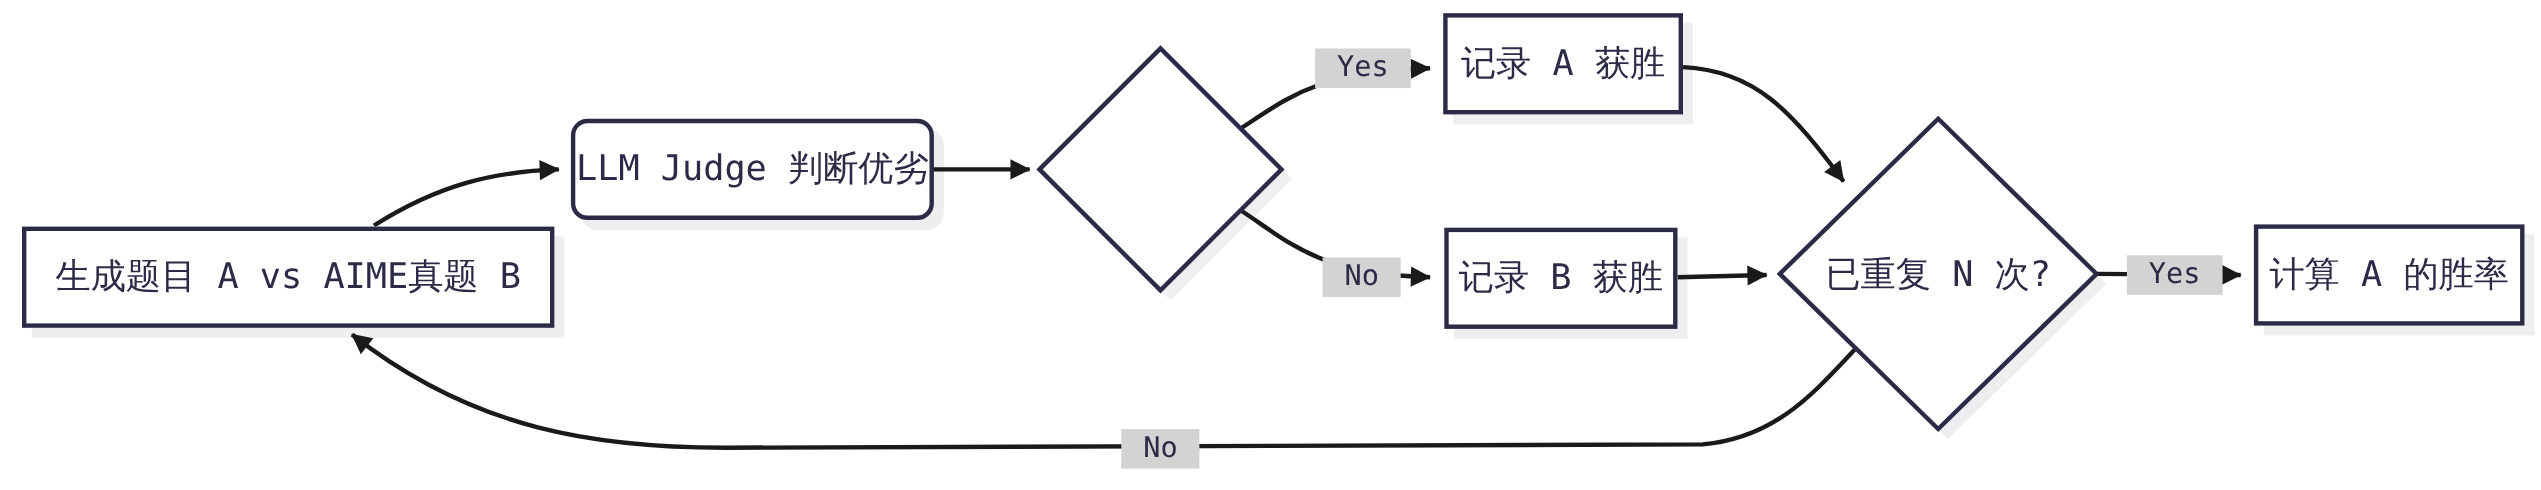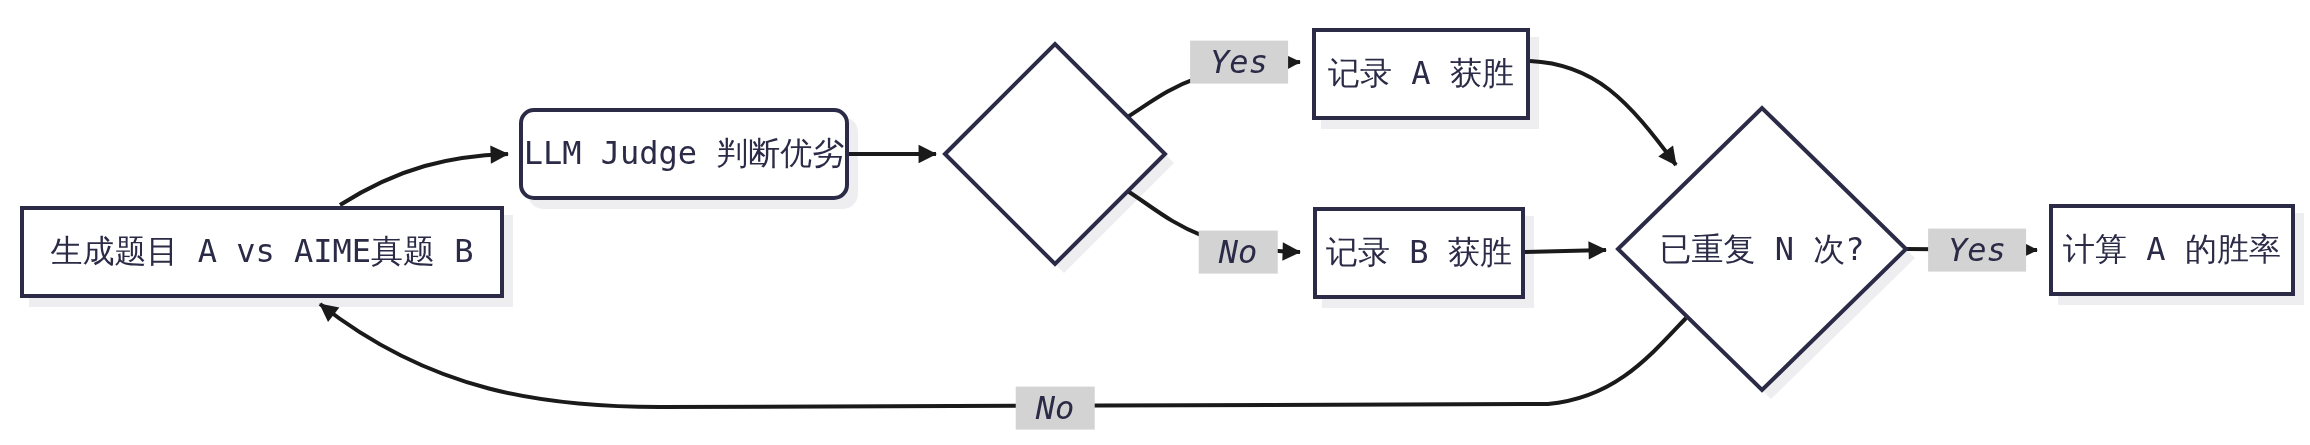--- a/index.html
+++ b/index.html
@@ -57,25 +57,24 @@
     color:var(--navy);
     font-size:32px;
     white-space:nowrap;
     text-align:center;
   }
   .edge-label{
     position:absolute;
     transform:translate(-50%,-50%);
     background:var(--label-bg);
     color:var(--navy);
-    font-size:32px;
+    font-size:26px;
     line-height:1.15;
     padding:3px 20px;
     white-space:nowrap;
-    font-style:italic;
   }
 </style>
 </head>
 <body>
 
 <div class="canvas">
 
   <svg class="edges" viewBox="0 0 2310 445" xmlns="http://www.w3.org/2000/svg">
     <defs>
       <marker id="arrow" viewBox="0 0 12 12" refX="10.5" refY="6" markerWidth="26" markerHeight="22" markerUnits="userSpaceOnUse" orient="auto">
@@ -100,21 +99,21 @@
   </svg>
 
   <div class="node-rect" style="left:20px;top:206px;width:484px;height:92px;">
     <span>生成题目 A vs AIME真题 B</span>
   </div>
 
   <div class="node-rect" style="left:519px;top:108px;width:330px;height:92px;border-radius:15px;">
     <span>LLM Judge 判断优劣</span>
   </div>
 
-  <div class="node-rect" style="left:1312px;top:28px;width:218px;height:92px;">
+  <div class="node-rect" style="left:1312px;top:12px;width:218px;height:92px;">
     <span>记录 A 获胜</span>
   </div>
 
   <div class="node-rect" style="left:2049px;top:204px;width:246px;height:92px;">
     <span>计算 A 的胜率</span>
   </div>
 
   <div class="node-rect" style="left:1313px;top:207px;width:212px;height:92px;">
     <span>记录 B 获胜</span>
   </div>

